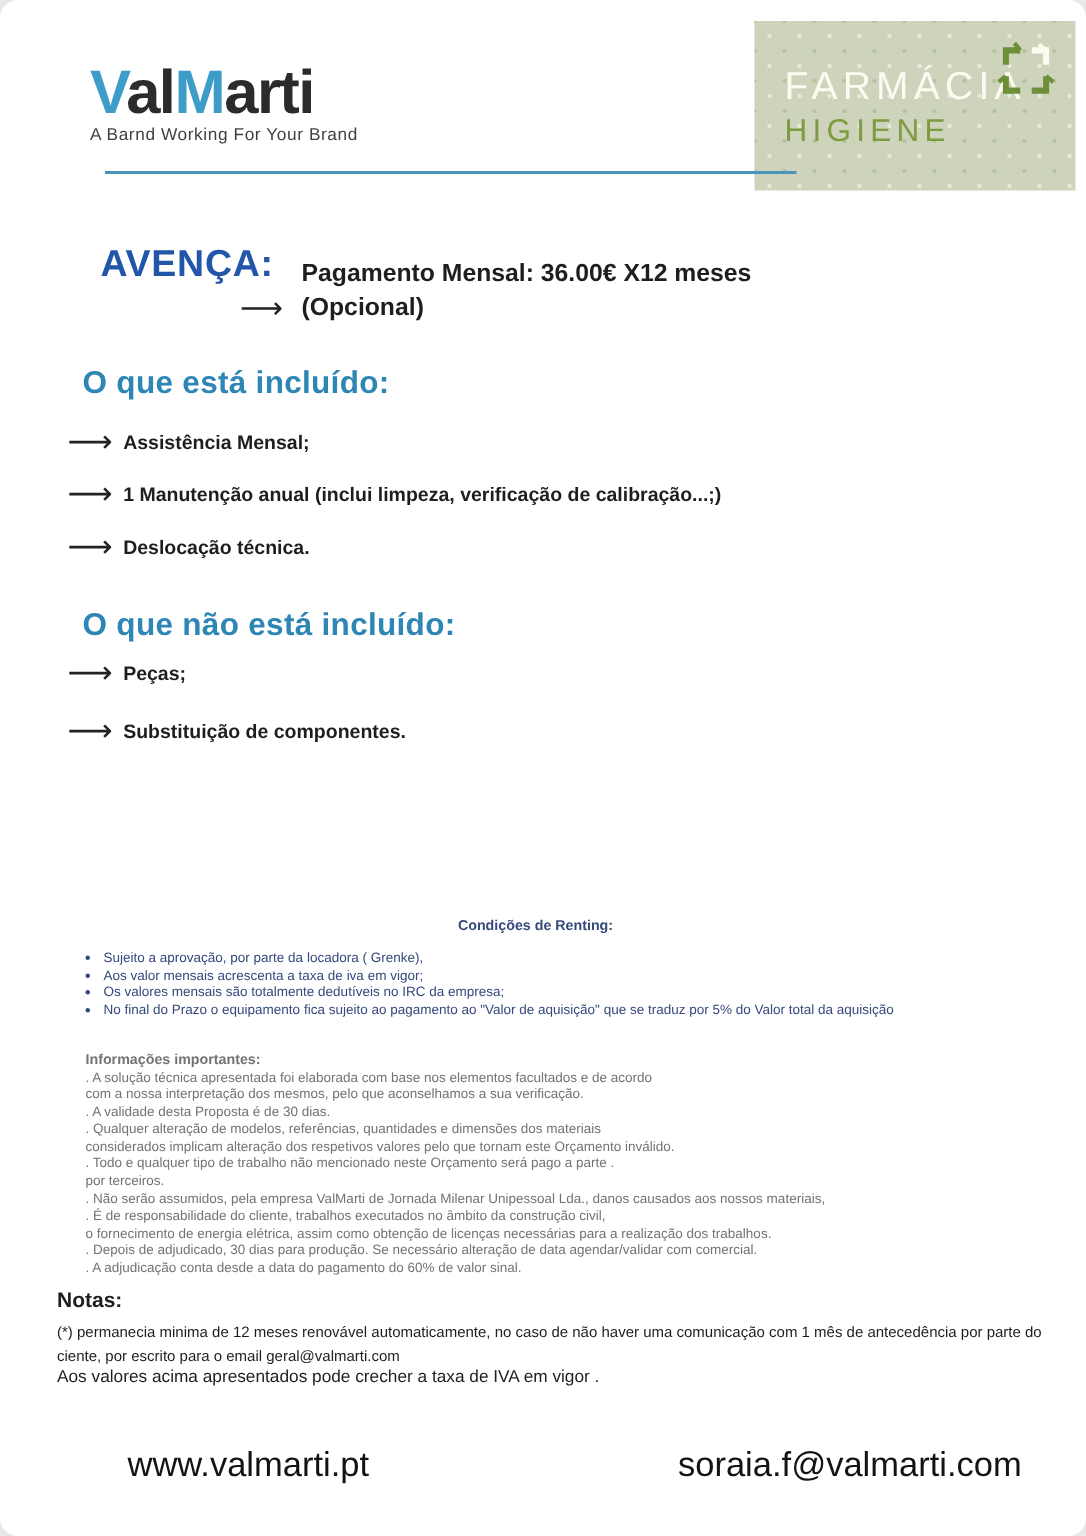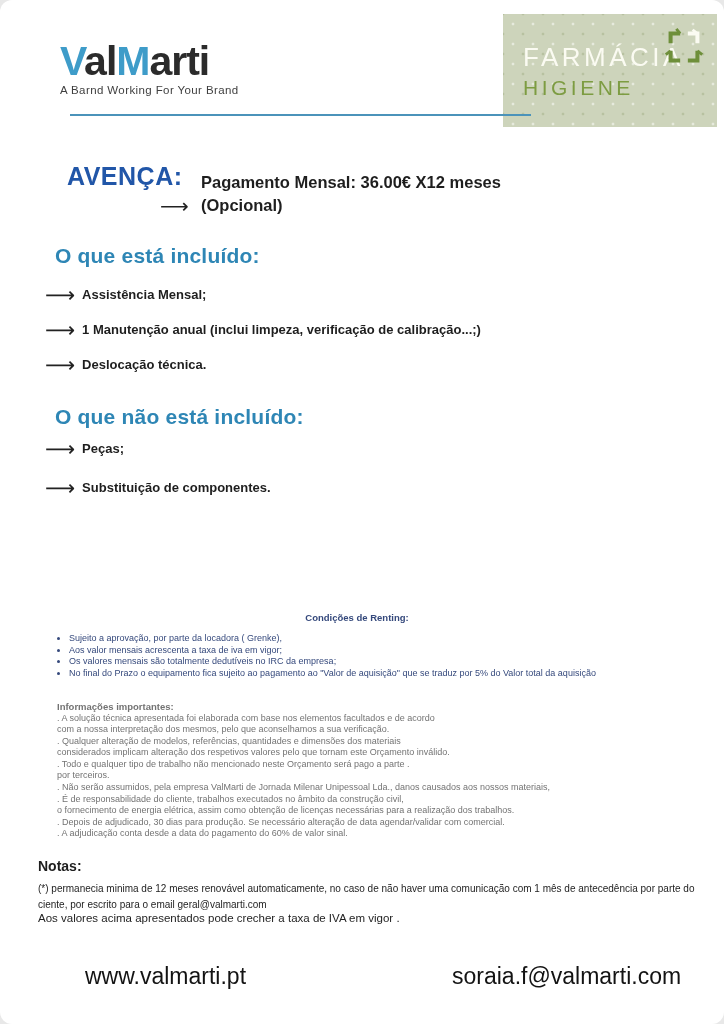--- a/index.html
+++ b/index.html
@@ -152,20 +152,21 @@
       <li>Aos valor mensais acrescenta a taxa de iva em vigor;</li>
       <li>Os valores mensais são totalmente dedutíveis no IRC da empresa;</li>
       <li>No final do Prazo o equipamento fica sujeito ao pagamento ao "Valor de aquisição" que se traduz por 5% do Valor total da aquisição</li>
     </ul>
   </div>
 
   <div class="info">
     <div class="info-heading">Informações importantes:</div>
     <div class="info-line">. A solução técnica apresentada foi elaborada com base nos elementos facultados e de acordo</div>
     <div class="info-line">com a nossa interpretação dos mesmos, pelo que aconselhamos a sua verificação.</div>
+    <div class="info-line">. A validade desta Proposta é de 30 dias.</div>
     <div class="info-line">. Qualquer alteração de modelos, referências, quantidades e dimensões dos materiais</div>
     <div class="info-line">considerados implicam alteração dos respetivos valores pelo que tornam este Orçamento inválido.</div>
     <div class="info-line">. Todo e qualquer tipo de trabalho não mencionado neste Orçamento será pago a parte .</div>
     <div class="info-line">por terceiros.</div>
     <div class="info-line">. Não serão assumidos, pela empresa ValMarti de Jornada Milenar Unipessoal Lda., danos causados aos nossos materiais,</div>
     <div class="info-line">. É de responsabilidade do cliente, trabalhos executados no âmbito da construção civil,</div>
     <div class="info-line">o fornecimento de energia elétrica, assim como obtenção de licenças necessárias para a realização dos trabalhos.</div>
     <div class="info-line">. Depois de adjudicado, 30 dias para produção. Se necessário alteração de data agendar/validar com comercial.</div>
     <div class="info-line">. A adjudicação conta desde a data do pagamento do 60% de valor  sinal.</div>
   </div>

